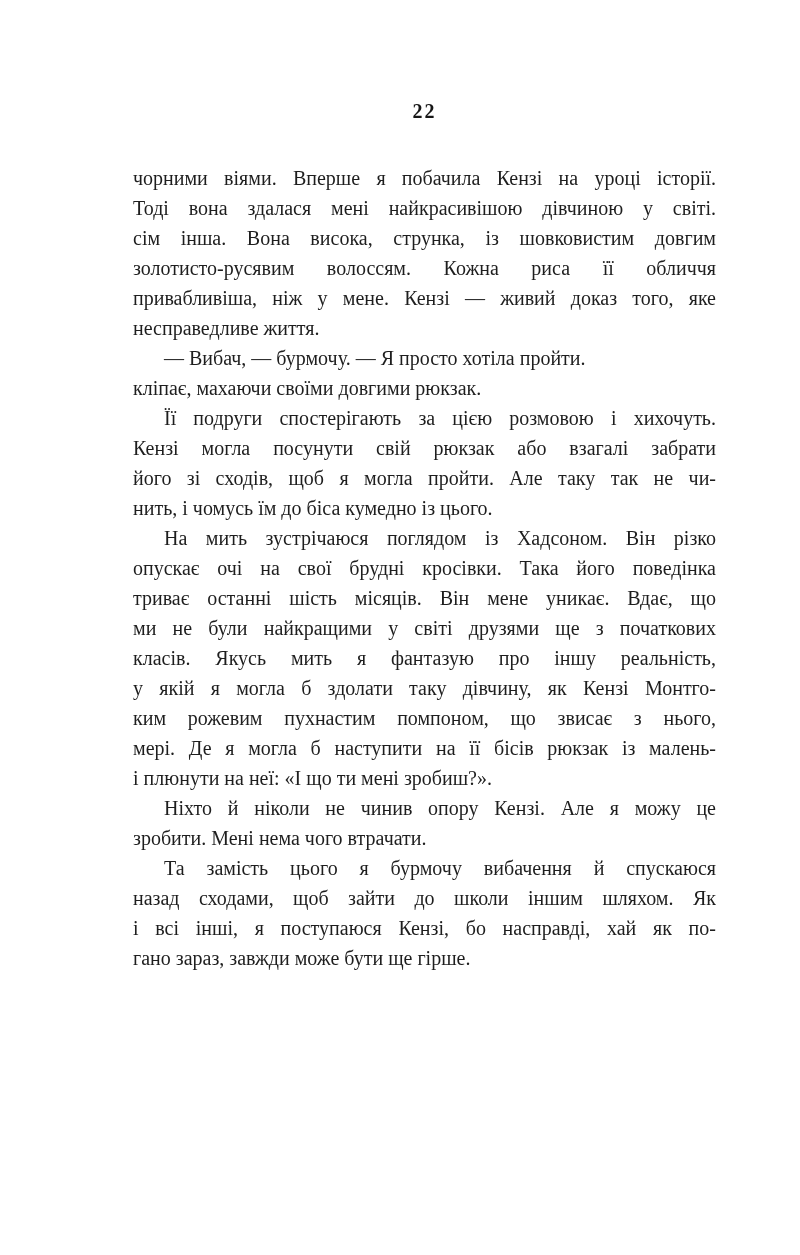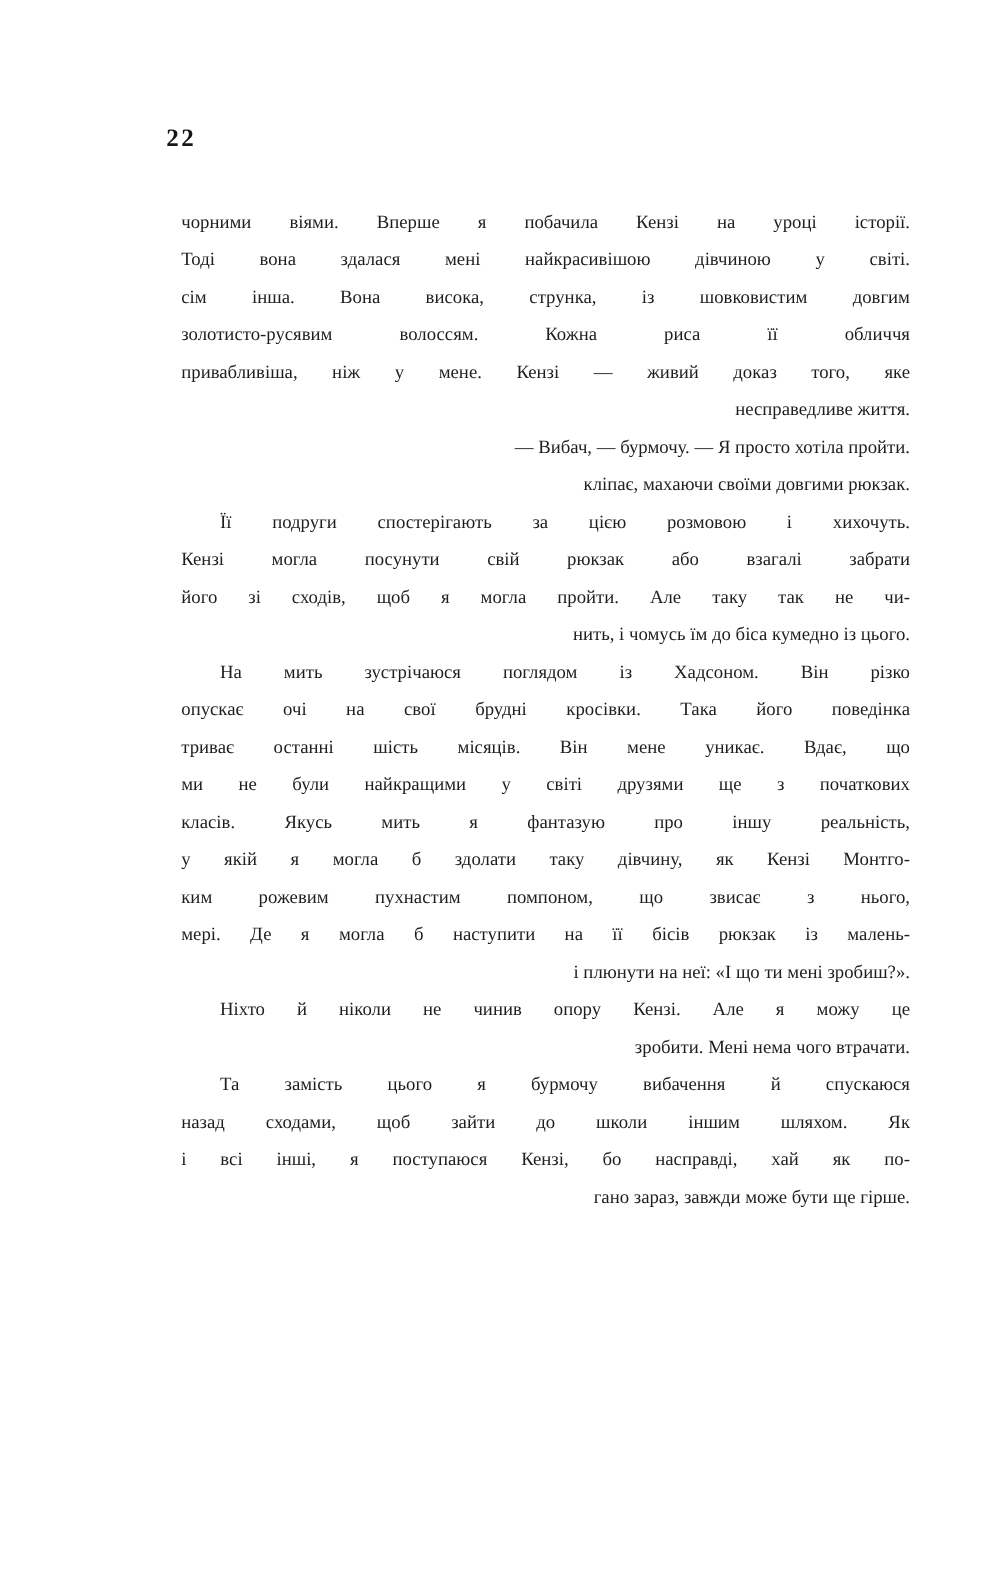--- a/index.html
+++ b/index.html
@@ -14,38 +14,38 @@
     background: #ffffff;
     font-family: "Liberation Serif", "DejaVu Serif", serif;
     color: #1e1e1e;
     overflow: hidden;
   }
   .page-number {
     position: absolute;
     top: 100px;
     left: 133px;
     width: 583px;
-    text-align: left;
+    text-align: center;
     font-size: 20px;
     font-weight: bold;
     letter-spacing: 2px;
     color: #161616;
   }
   .text-block {
     position: absolute;
     top: 163px;
-    left: 145px;
+    left: 133px;
     width: 583px;
-    font-size: 15px;
+    font-size: 20px;
     line-height: 30px;
   }
   .line {
     width: 583px;
     white-space: normal;
-    text-align: right;
+    text-align: left;
   }
   .line.just {
     text-align: justify;
     text-align-last: justify;
   }
   .line.indent {
     text-indent: 31px;
   }
   .em {
   }

